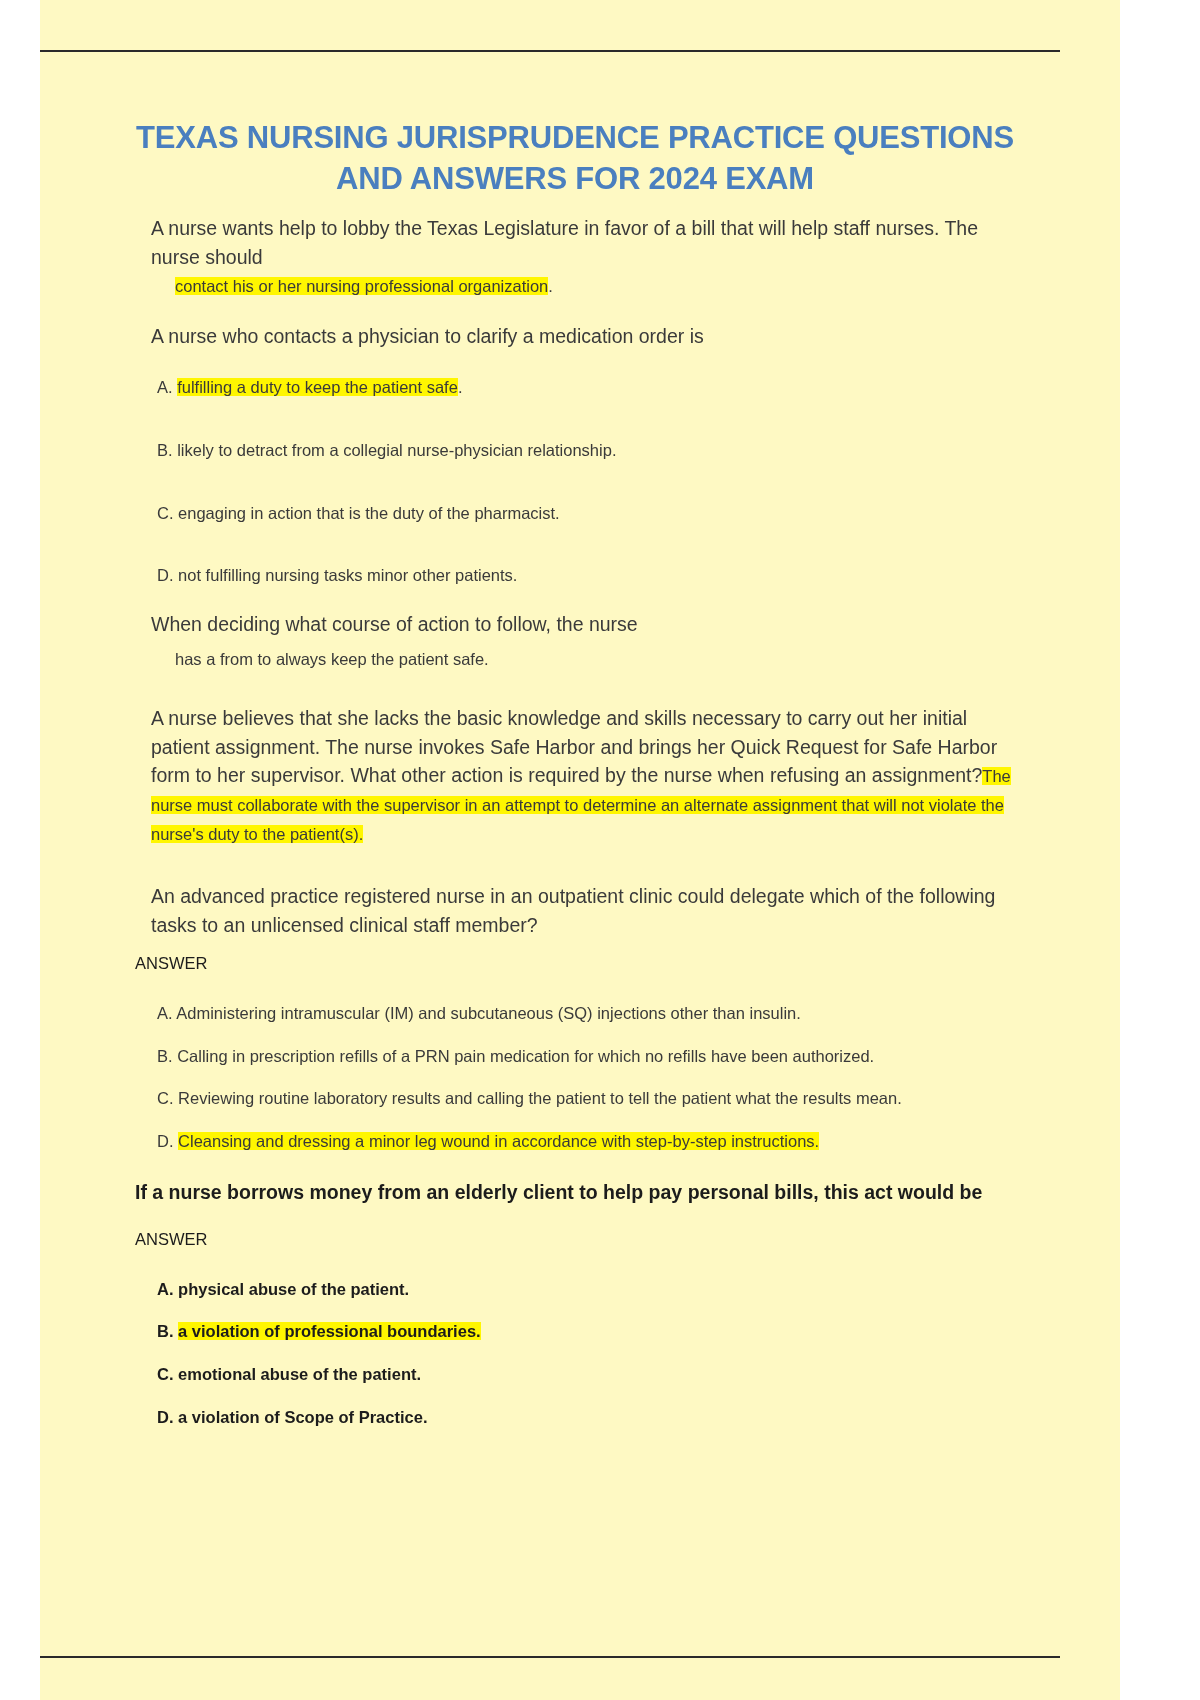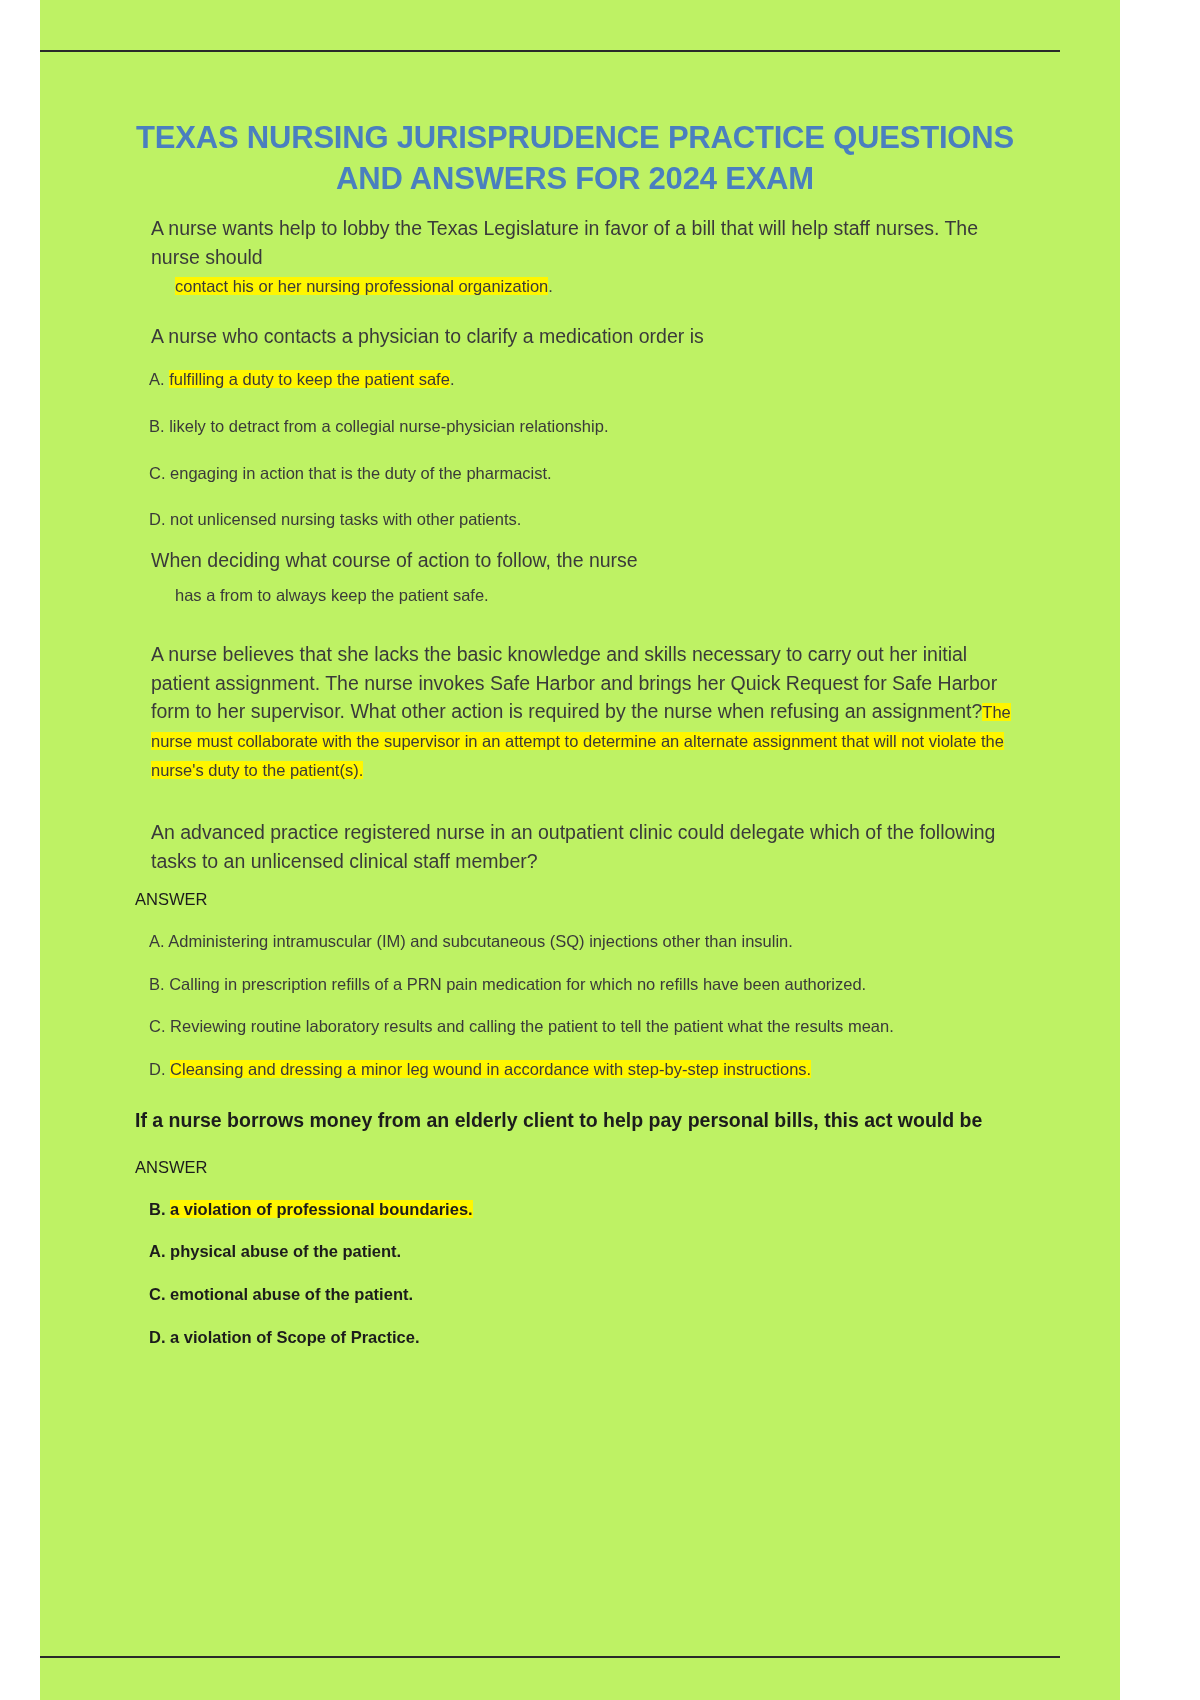--- a/index.html
+++ b/index.html
@@ -14,21 +14,21 @@
     color: #231f20;
     position: relative;
     overflow: hidden;
   }
   .page {
     position: absolute;
     left: 40px;
     top: 0;
     width: 1080px;
     height: 1700px;
-    background: #bef264;
+    background: #fef9c3;
     box-sizing: border-box;
   }
   .rule-top {
     position: absolute;
     left: 0;
     top: 50px;
     width: 1020px;
     height: 2px;
     background: #2a2a2a;
   }
@@ -66,21 +66,21 @@
     font-size: 19.5px;
     line-height: 1.48;
     color: #1c1c1c;
     font-weight: bold;
     margin: 0 0 11px 0;
   }
   .ans-line {
     font-size: 16.5px;
     line-height: 1.5;
     color: #3a3a3a;
-    margin: 8px;
+    margin: 16px;
     padding-left: 6px;
   }
   .ans-line.bold {
     font-weight: bold;
     color: #1c1c1c;
   }
   .ans-label {
     font-weight: normal;
     font-size: 16.5px;
     color: #1c1c1c;
@@ -125,21 +125,21 @@
 
     <div>
       <p class="q-stem">A nurse who contacts a physician to clarify a medication order is</p>
       <div class="gap-xs"></div>
       <p class="ans-line"><span>A.</span> <span class="hl">fulfilling a duty to keep the patient safe</span><span>.</span></p>
       <div class="gap-xs"></div>
       <p class="ans-line"><span>B.</span> <span>likely to detract from a collegial nurse-physician relationship.</span></p>
       <div class="gap-xs"></div>
       <p class="ans-line"><span>C.</span> <span>engaging in action that is the duty of the pharmacist.</span></p>
       <div class="gap-xs"></div>
-      <p class="ans-line"><span>D.</span> <span>not unlicensed nursing tasks with other patients.</span></p>
+      <p class="ans-line"><span>D.</span> <span>not fulfilling nursing tasks minor other patients.</span></p>
       <div class="gap-xs"></div>
       <p class="q-stem">When deciding what course of action to follow, the nurse</p>
       <div class="gap-xs"></div>
       <p class="plain-small">has a from to always keep the patient safe.</p>
     </div>
 
     <div class="gap-l"></div>
 
     <div>
       <p class="q-stem"><span class="inline-run">A nurse believes that she lacks the basic knowledge and skills necessary to carry out her initial patient assignment. The nurse invokes Safe Harbor and brings her Quick Request for Safe Harbor form to her supervisor. What other action is required by the nurse when refusing an assignment?</span><span class="hl" style="font-size:16.5px;">The nurse must collaborate with the supervisor in an attempt to determine an alternate assignment that will not violate the nurse's duty to the patient(s).</span></p>
@@ -158,20 +158,20 @@
       <p class="ans-line opt-spaced"><span>D.</span> <span class="hl">Cleansing and dressing a minor leg wound in accordance with step-by-step instructions.</span></p>
     </div>
 
     <div class="gap-xs"></div>
 
     <div>
       <p class="q-stem-bold">If a nurse borrows money from an elderly client to help pay personal bills, this act would be</p>
       <div class="gap-s"></div>
       <p class="ans-label">ANSWER</p>
       <div class="gap-s"></div>
+      <p class="ans-line bold opt-spaced"><span>A.</span> <span>physical abuse of the patient.</span></p>
       <p class="ans-line bold opt-spaced"><span>B.</span> <span class="hl">a violation of professional boundaries.</span></p>
-      <p class="ans-line bold opt-spaced"><span>A.</span> <span>physical abuse of the patient.</span></p>
       <p class="ans-line bold opt-spaced"><span>C.</span> <span>emotional abuse of the patient.</span></p>
       <p class="ans-line bold"><span>D.</span> <span>a violation of Scope of Practice.</span></p>
     </div>
 
   </div>
 </div>
 
 </body></html>

